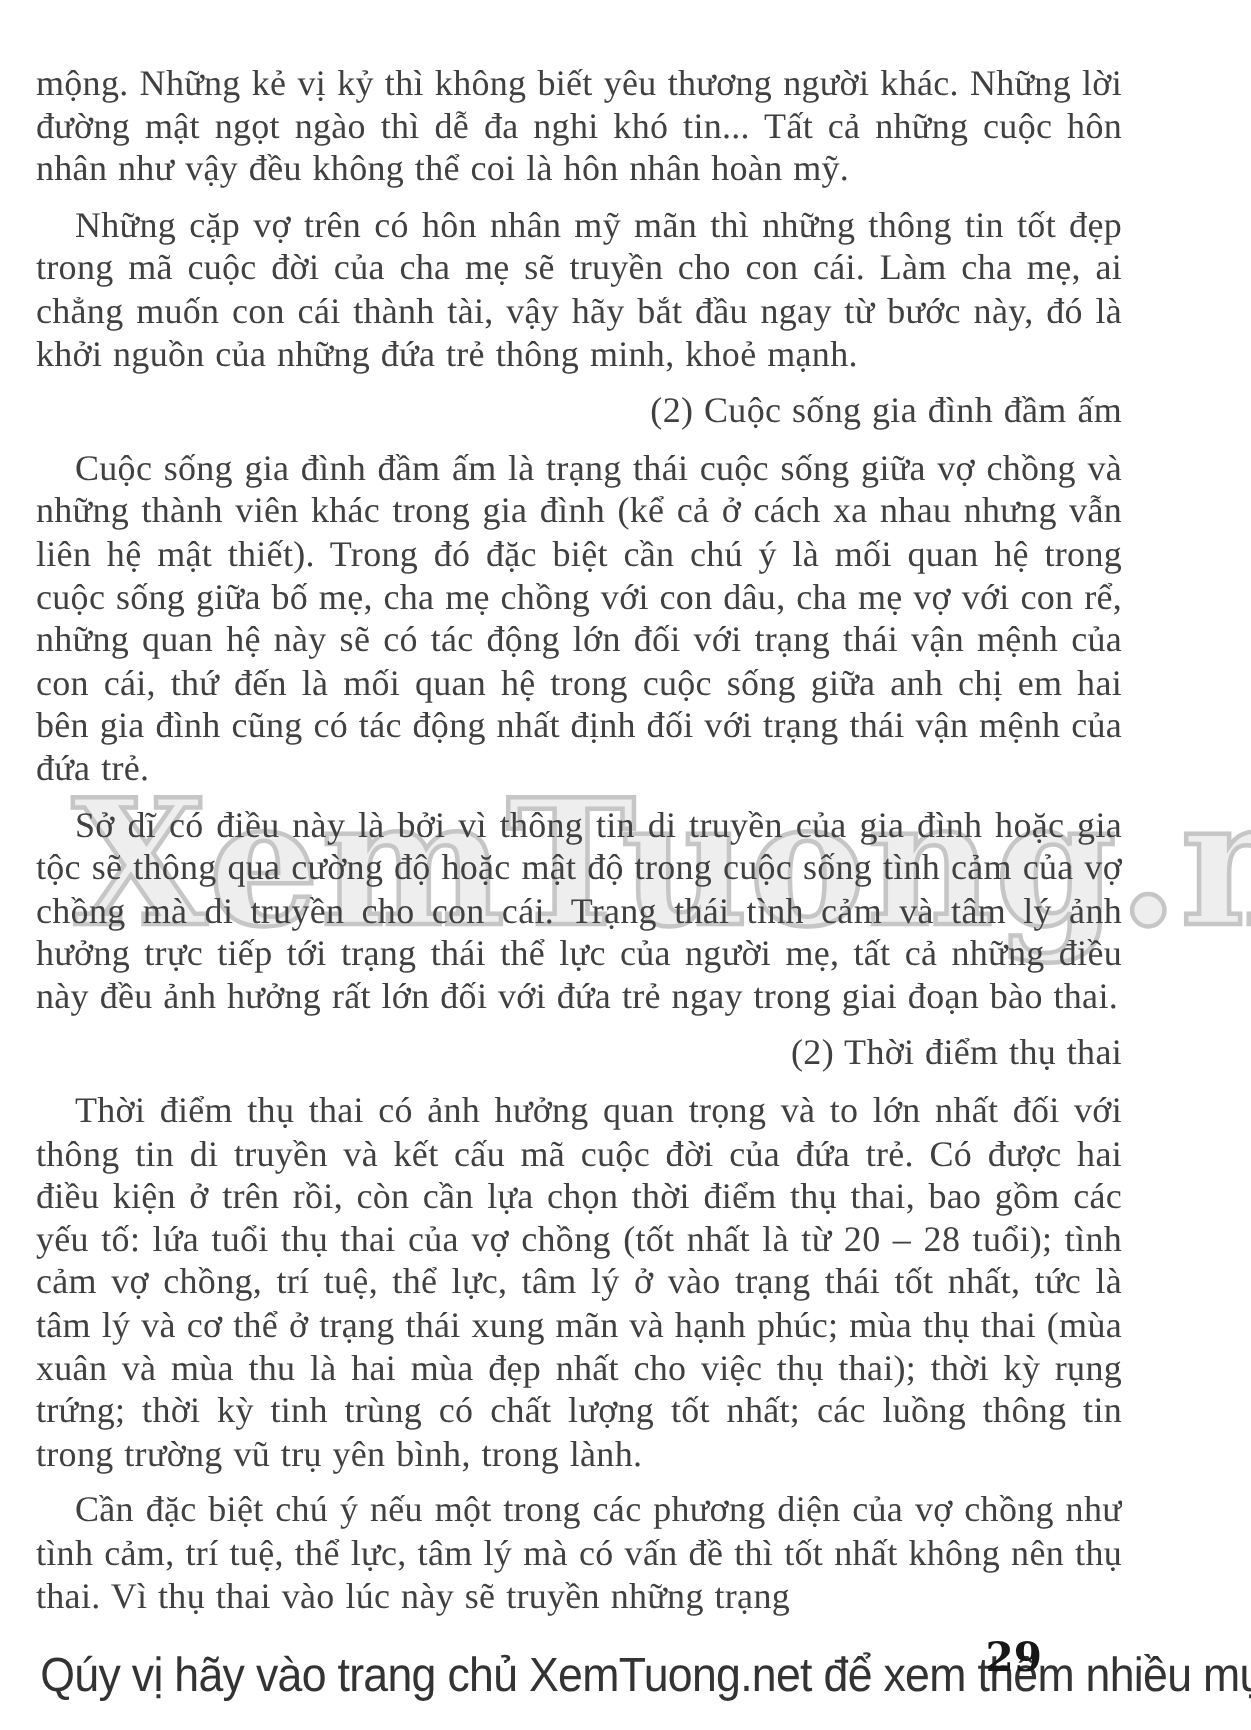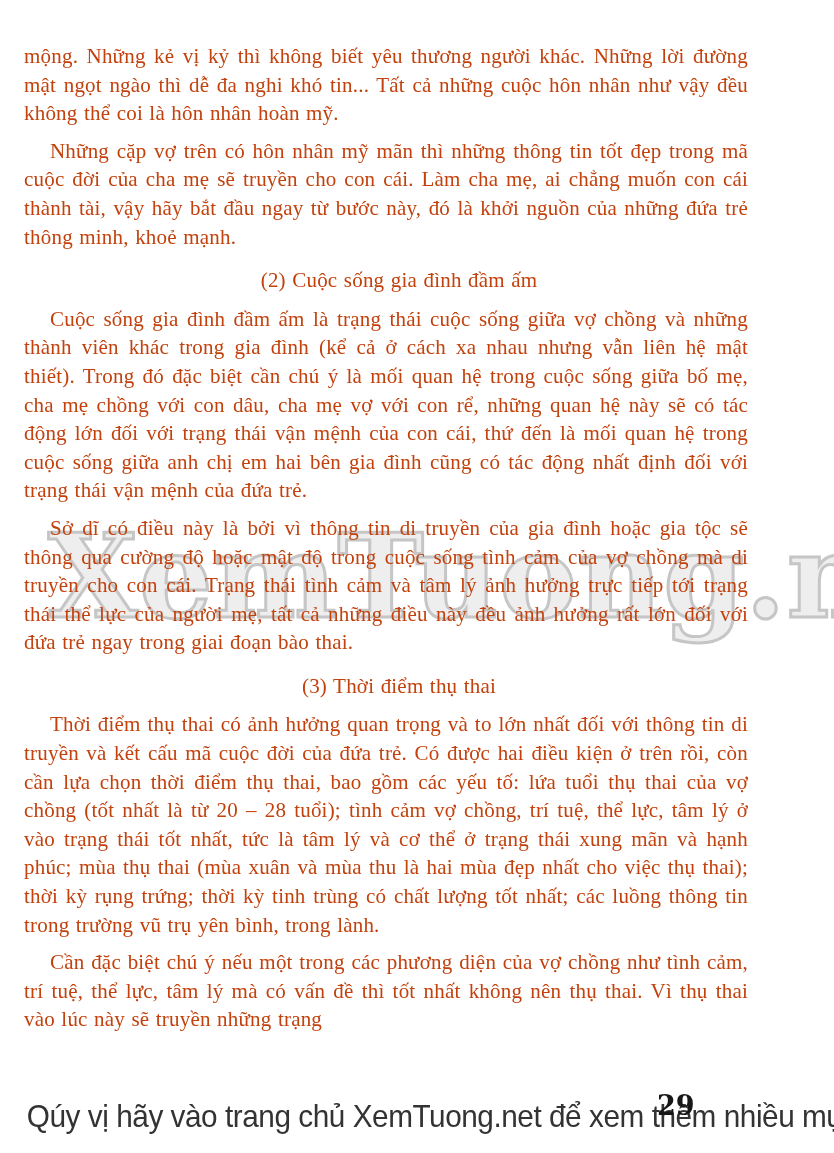--- a/index.html
+++ b/index.html
@@ -16,37 +16,37 @@
     font-family: "Liberation Serif", serif;
   }
   .scan-body {
     position: absolute;
     left: 24px;
     top: 42px;
     width: 724px;
     height: 1046px;
     overflow: hidden;
     z-index: 1;
-    color: #c2410c;
-    font-size: 21px;
+    color: #404040;
+    font-size: 24px;
     line-height: 28.6px;
     text-align: justify;
     letter-spacing: 0.2px;
     word-spacing: 1px;
   }
   .scan-body p {
     margin: 0 0 9px 0;
     text-indent: 26px;
   }
   .scan-body p.no-indent {
     text-indent: 0;
   }
   .scan-body p.heading {
-    margin: 15px 0 10px 0;
-    text-align: center;
+    margin: 3px 0 10px 0;
+    text-align: right;
   }
   .watermark {
     position: absolute;
     left: 48px;
     top: 508px;
     z-index: 0;
     font-family: "DejaVu Serif", serif;
     font-weight: bold;
     font-size: 116px;
     letter-spacing: 1px;
@@ -90,21 +90,21 @@
 <div class="page">
 
   <div class="watermark">XemTuong.net</div>
 
   <div class="scan-body">
       <p class=" no-indent">mộng. Những kẻ vị kỷ thì không biết yêu thương người khác. Những lời đường mật ngọt ngào thì dễ đa nghi khó tin... Tất cả những cuộc hôn nhân như vậy đều không thể coi là hôn nhân hoàn mỹ.</p>
       <p class="">Những cặp vợ trên có hôn nhân mỹ mãn thì những thông tin tốt đẹp trong mã cuộc đời của cha mẹ sẽ truyền cho con cái. Làm cha mẹ, ai chẳng muốn con cái thành tài, vậy hãy bắt đầu ngay từ bước này, đó là khởi nguồn của những đứa trẻ thông minh, khoẻ mạnh.</p>
       <p class="heading">(2) Cuộc sống gia đình đầm ấm</p>
       <p class="">Cuộc sống gia đình đầm ấm là trạng thái cuộc sống giữa vợ chồng và những thành viên khác trong gia đình (kể cả ở cách xa nhau nhưng vẫn liên hệ mật thiết). Trong đó đặc biệt cần chú ý là mối quan hệ trong cuộc sống giữa bố mẹ, cha mẹ chồng với con dâu, cha mẹ vợ với con rể, những quan hệ này sẽ có tác động lớn đối với trạng thái vận mệnh của con cái, thứ đến là mối quan hệ trong cuộc sống giữa anh chị em hai bên gia đình cũng có tác động nhất định đối với trạng thái vận mệnh của đứa trẻ.</p>
       <p class="">Sở dĩ có điều này là bởi vì thông tin di truyền của gia đình hoặc gia tộc sẽ thông qua cường độ hoặc mật độ trong cuộc sống tình cảm của vợ chồng mà di truyền cho con cái. Trạng thái tình cảm và tâm lý ảnh hưởng trực tiếp tới trạng thái thể lực của người mẹ, tất cả những điều này đều ảnh hưởng rất lớn đối với đứa trẻ ngay trong giai đoạn bào thai.</p>
-      <p class="heading">(3) Thời điểm thụ thai</p>
+      <p class="heading">(2) Thời điểm thụ thai</p>
       <p class="">Thời điểm thụ thai có ảnh hưởng quan trọng và to lớn nhất đối với thông tin di truyền và kết cấu mã cuộc đời của đứa trẻ. Có được hai điều kiện ở trên rồi, còn cần lựa chọn thời điểm thụ thai, bao gồm các yếu tố: lứa tuổi thụ thai của vợ chồng (tốt nhất là từ 20 – 28 tuổi); tình cảm vợ chồng, trí tuệ, thể lực, tâm lý ở vào trạng thái tốt nhất, tức là tâm lý và cơ thể ở trạng thái xung mãn và hạnh phúc; mùa thụ thai (mùa xuân và mùa thu là hai mùa đẹp nhất cho việc thụ thai); thời kỳ rụng trứng; thời kỳ tinh trùng có chất lượng tốt nhất; các luồng thông tin trong trường vũ trụ yên bình, trong lành.</p>
       <p class="">Cần đặc biệt chú ý nếu một trong các phương diện của vợ chồng như tình cảm, trí tuệ, thể lực, tâm lý mà có vấn đề thì tốt nhất không nên thụ thai. Vì thụ thai vào lúc này sẽ truyền những trạng</p>
     </div>
 
   <div class="page-number">29</div>
 
   <div class="footer-banner">Qúy vị hãy vào trang chủ XemTuong.net để xem thêm nhiều mục hay khác</div>
 
 </div>
 

